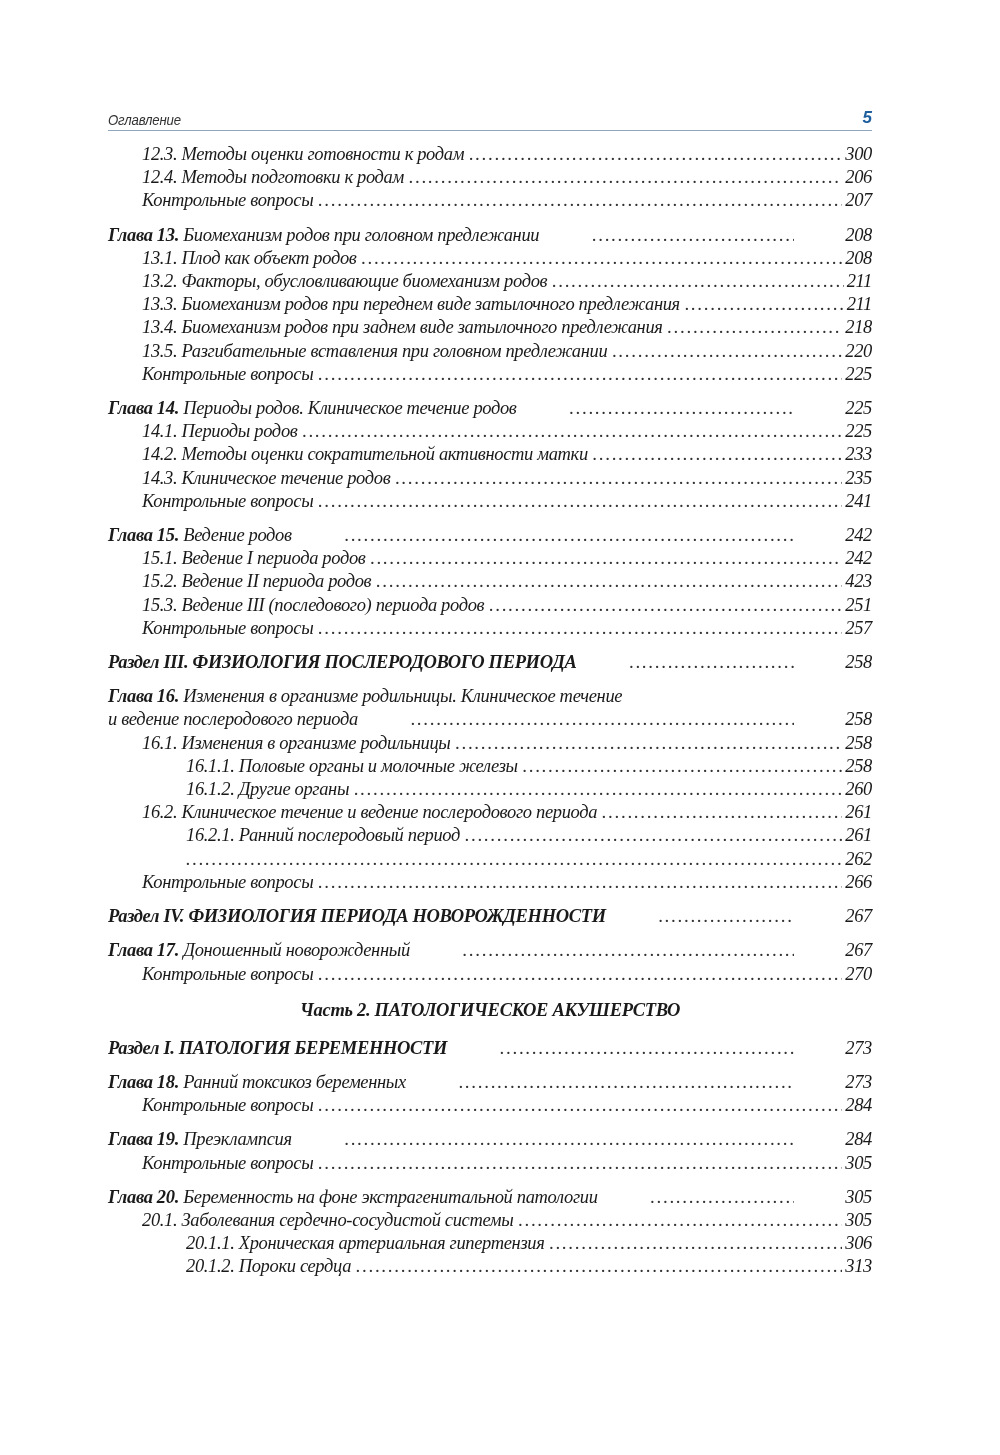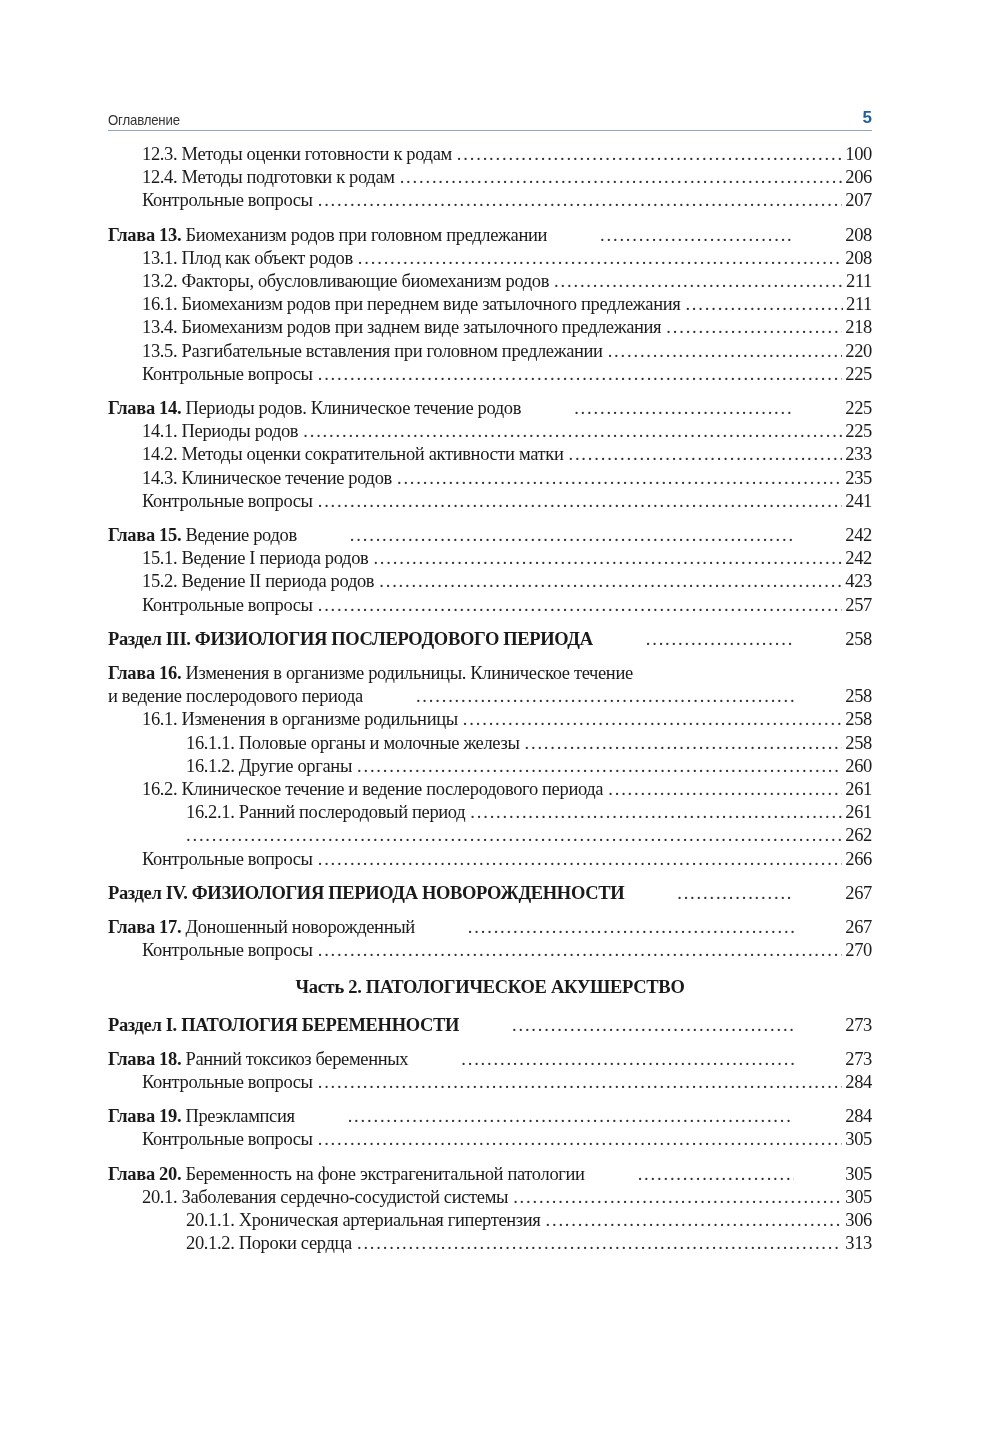--- a/index.html
+++ b/index.html
@@ -13,20 +13,21 @@
       position: relative;
       overflow: hidden;
       font-family: "Liberation Serif", "DejaVu Serif", serif;
       color: #1a1a1a;
     }
     .page {
       position: absolute;
       left: 108px;
       top: 104px;
       width: 764px;
+      font-style: italic;
     }
     .running-head {
       display: flex;
       justify-content: space-between;
       align-items: flex-end;
       height: 24px;
       border-bottom: 1.5px solid #8fa6bd;
       padding-bottom: 2px;
     }
     .running-title {
@@ -103,21 +104,21 @@
     <span class="running-title">Оглавление</span>
     <span class="page-number">5</span>
   </div>
 
   <div class="toc">
 
     <div class="group">
       <div class="row lvl1">
         <span class="title">12.3. Методы оценки готовности к родам</span>
         <span class="leader"></span>
-        <span class="pg">100</span>
+        <span class="pg">300</span>
       </div>
       <div class="row lvl1">
         <span class="title">12.4. Методы подготовки к родам</span>
         <span class="leader"></span>
         <span class="pg">206</span>
       </div>
       <div class="row lvl1">
         <span class="title">Контрольные вопросы</span>
         <span class="leader"></span>
         <span class="pg">207</span>
@@ -134,21 +135,21 @@
         <span class="title">13.1. Плод как объект родов</span>
         <span class="leader"></span>
         <span class="pg">208</span>
       </div>
       <div class="row lvl1">
         <span class="title">13.2. Факторы, обусловливающие биомеханизм родов</span>
         <span class="leader"></span>
         <span class="pg">211</span>
       </div>
       <div class="row lvl1">
-        <span class="title">16.1. Биомеханизм родов при переднем виде затылочного предлежания</span>
+        <span class="title">13.3. Биомеханизм родов при переднем виде затылочного предлежания</span>
         <span class="leader"></span>
         <span class="pg">211</span>
       </div>
       <div class="row lvl1">
         <span class="title">13.4. Биомеханизм родов при заднем виде затылочного предлежания</span>
         <span class="leader"></span>
         <span class="pg">218</span>
       </div>
       <div class="row lvl1">
         <span class="title">13.5. Разгибательные вставления при головном предлежании</span>
@@ -198,20 +199,25 @@
       </div>
       <div class="row lvl1">
         <span class="title">15.1. Ведение I периода родов</span>
         <span class="leader"></span>
         <span class="pg">242</span>
       </div>
       <div class="row lvl1">
         <span class="title">15.2. Ведение II периода родов</span>
         <span class="leader"></span>
         <span class="pg">423</span>
+      </div>
+      <div class="row lvl1">
+        <span class="title">15.3. Ведение III (последового) периода родов</span>
+        <span class="leader"></span>
+        <span class="pg">251</span>
       </div>
       <div class="row lvl1">
         <span class="title">Контрольные вопросы</span>
         <span class="leader"></span>
         <span class="pg">257</span>
       </div>
     </div>
 
     <div class="group">
       <div class="row lvl0 section">

